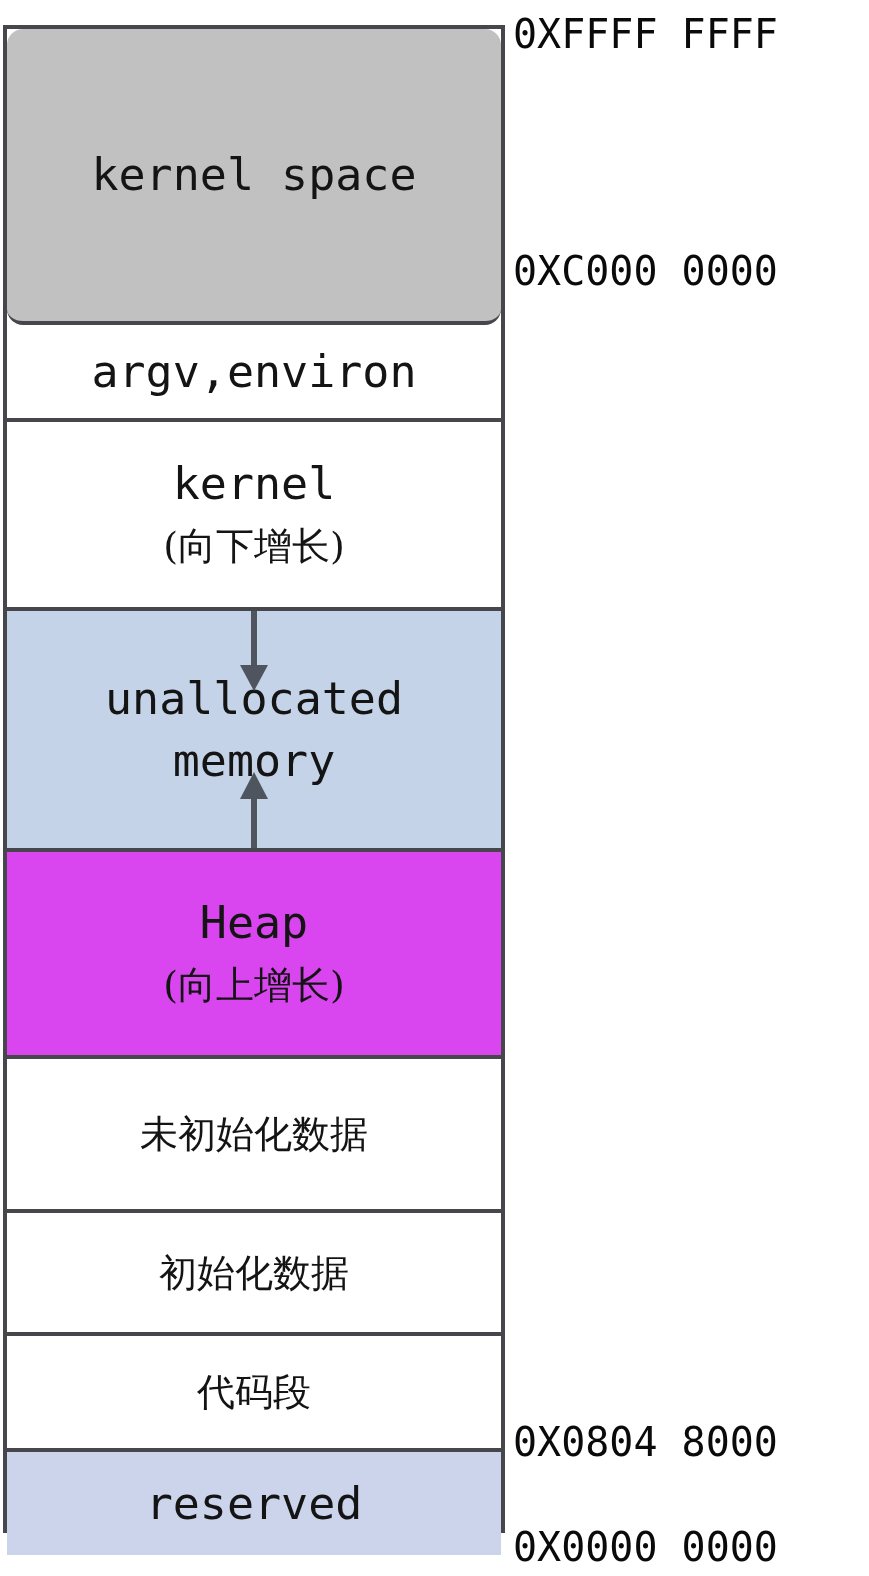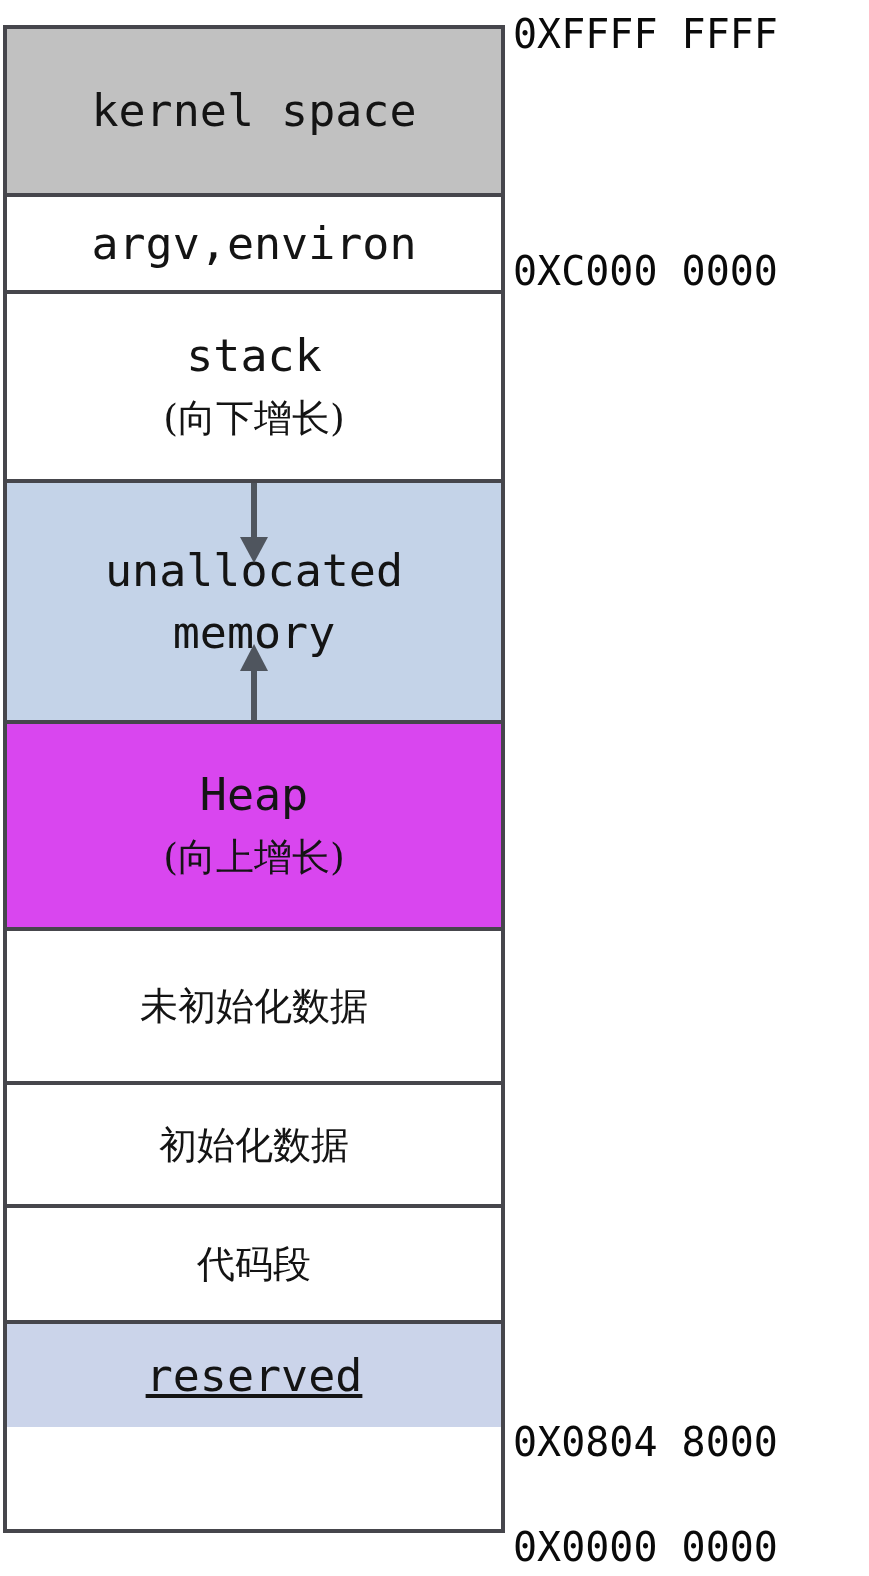--- a/index.html
+++ b/index.html
@@ -36,29 +36,29 @@
     border-bottom: 4px solid #46464c;
     display: flex;
     flex-direction: column;
     align-items: center;
     justify-content: center;
     text-align: center;
     position: relative;
   }
   .seg:last-child { border-bottom: none; }
 
-  .seg-kernel      { height: 168px; background: #c1c1c1; }
+  .seg-kernel      { height: 296px; background: #c1c1c1; border-radius: 16px; }
   .seg-argv        { height: 97px;  background: #ffffff; }
   .seg-stack       { height: 189px; background: #ffffff; }
   .seg-unallocated { height: 241px; background: #c4d3e8; }
   .seg-heap        { height: 207px; background: #d946ef; }
   .seg-bss         { height: 154px; background: #ffffff; }
   .seg-data        { height: 123px; background: #ffffff; }
   .seg-code        { height: 116px; background: #ffffff; }
-  .seg-reserved    { height: 103px; background: #cbd4ea; text-decoration: underline; }
+  .seg-reserved    { height: 103px; background: #cbd4ea; }
 
   .mono-label {
     font-family: "DejaVu Sans Mono", "Liberation Mono", monospace;
     font-size: 45px;
     line-height: 62px;
     white-space: nowrap;
   }
   .cjk-label {
     font-family: "DejaVu Serif", "Liberation Serif", serif;
     font-size: 38px;
@@ -120,21 +120,21 @@
 
     <div class="seg seg-kernel">
       <div class="mono-label">kernel space</div>
     </div>
 
     <div class="seg seg-argv">
       <div class="mono-label">argv,environ</div>
     </div>
 
     <div class="seg seg-stack">
-      <div class="mono-label">stack</div>
+      <div class="mono-label">kernel</div>
       <div class="cjk-label">(向下增长)</div>
     </div>
 
     <div class="seg seg-unallocated">
       <div class="arrow arrow-down">
         <div class="shaft"></div>
         <div class="head-down"></div>
       </div>
       <div class="mono-label">unallocated</div>
       <div class="mono-label">memory</div>

